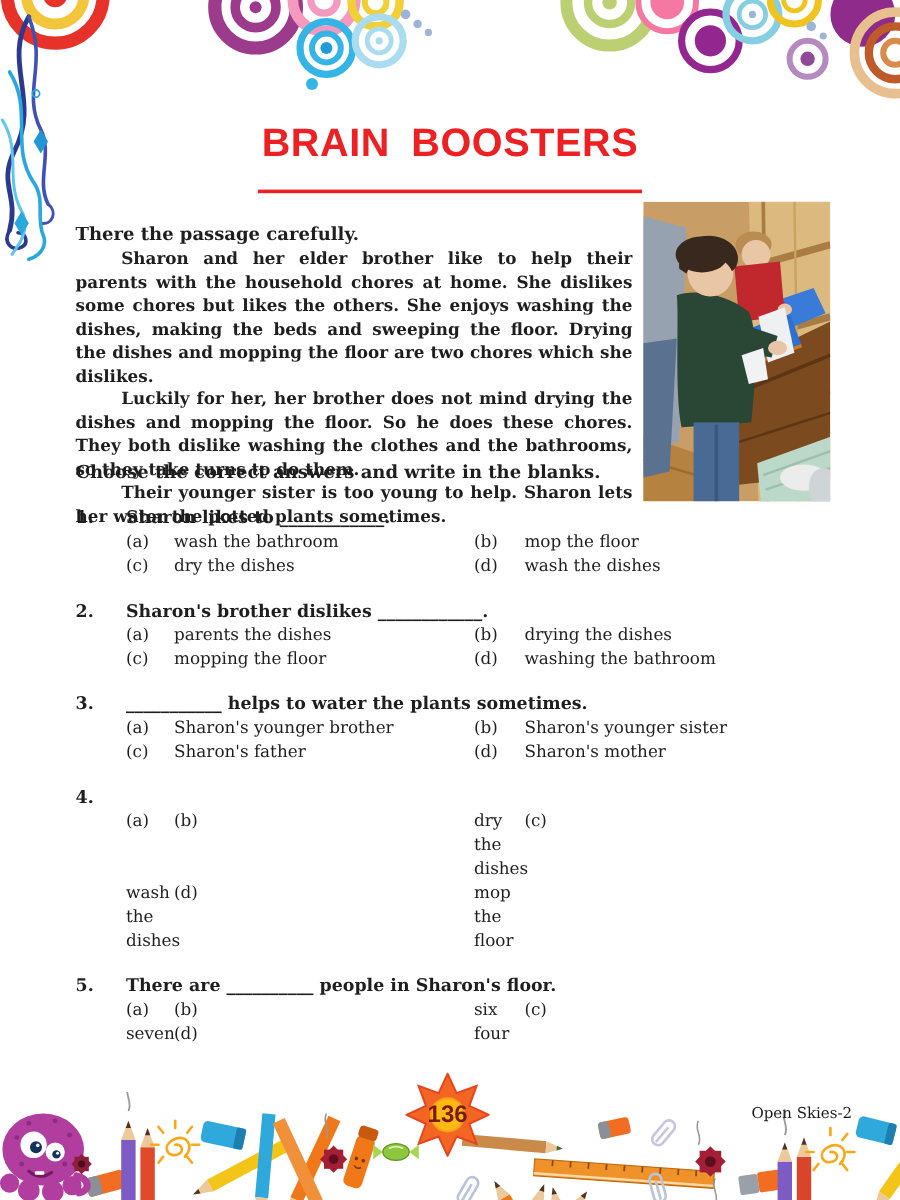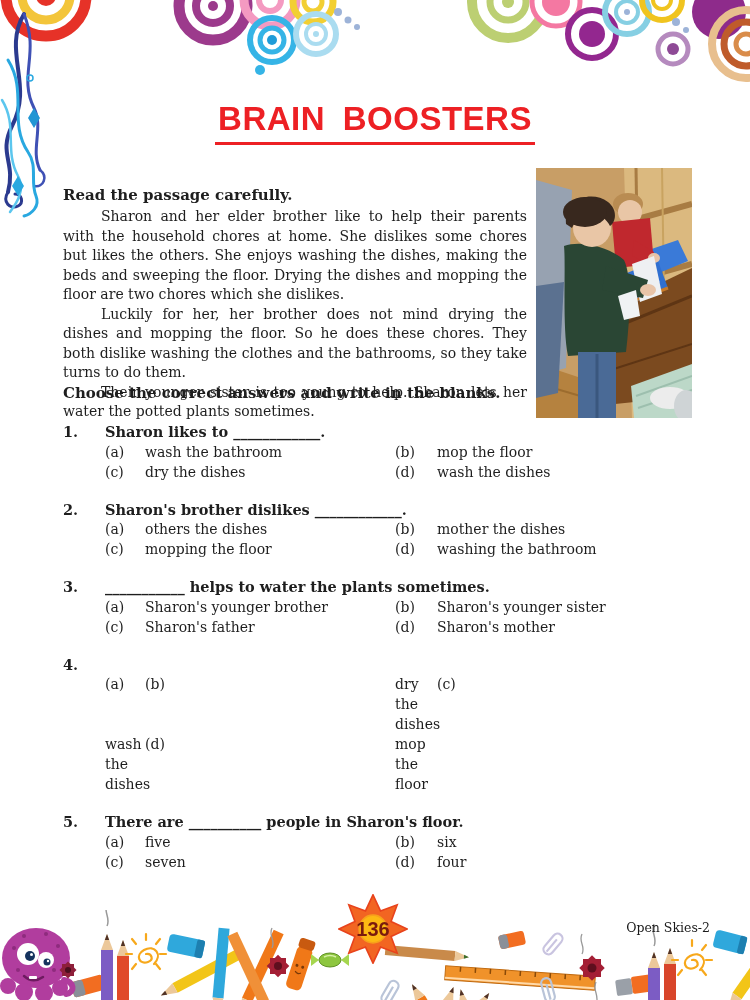--- a/index.html
+++ b/index.html
@@ -7,25 +7,25 @@
     width:750px;height:1000px;position:relative;overflow:hidden;background:#ffffff;
     font-family:"DejaVu Serif", serif;color:#1e1e1e;
   }
   svg{display:block;}
   .decor{position:absolute;pointer-events:none;}
   .top-decor{top:0;left:0;}
   .title-wrap{position:absolute;top:100px;left:0;width:100%;text-align:center;}
   .title{
     display:inline-block;font-family:"Liberation Sans",sans-serif;font-weight:700;
     font-size:33px;letter-spacing:0.5px;word-spacing:8px;color:#ed2024;
-    border-bottom:3px solid #ed2024;padding:0 3px 4px 3px;
+    border-bottom:3px solid #ed2024;padding:0 3px 20px 3px;
   }
   .passage{position:absolute;left:63px;top:186px;width:464px;}
   .passage-heading{font-weight:bold;font-size:15px;margin:0 0 3px 0;}
-  .passage p{margin:0;font-size:14px;line-height:19.5px;text-align:justify;text-indent:38px;}
+  .passage p{margin:0;font-size:14px;line-height:19.5px;text-align:justify;text-indent:38px;font-weight:bold;}
   .photo{position:absolute;left:536px;top:168px;width:156px;height:250px;overflow:hidden;}
   .quiz{position:absolute;left:63px;top:384px;width:545px;}
   .quiz-heading{font-weight:bold;font-size:15px;margin:0 0 20px 0;}
   .question{margin-bottom:18px;}
   .q-line{display:flex;font-weight:bold;font-size:14.5px;line-height:19.5px;}
   .q-num{width:42px;flex:none;}
   .options{
     display:grid;grid-template-columns:40px 250px 42px auto;
     margin-left:42px;font-size:14px;line-height:20px;
   }
@@ -104,21 +104,21 @@
     <circle cx="746" cy="44" r="22" fill="none" stroke="#bf5b2b" stroke-width="7"></circle>
     <circle cx="746" cy="44" r="10" fill="none" stroke="#d98c4a" stroke-width="5"></circle>
   </g>
 </svg>
 
 <div class="title-wrap">
   <span class="title">BRAIN BOOSTERS</span>
 </div>
 
 <section class="passage">
-  <h2 class="passage-heading">Read the passage carefully.</h2>
+  <h2 class="passage-heading">There the passage carefully.</h2>
   <p>Sharon and her elder brother like to help their parents with the household chores at home. She dislikes some chores but likes the others. She enjoys washing the dishes, making the beds and sweeping the floor. Drying the dishes and mopping the floor are two chores which she dislikes.</p>
   <p>Luckily for her, her brother does not mind drying the dishes and mopping the floor. So he does these chores. They both dislike washing the clothes and the bathrooms, so they take turns to do them.</p>
   <p>Their younger sister is too young to help. Sharon lets her water the potted plants sometimes.</p>
 </section>
 
 <div class="photo">
   <svg width="156" height="250" viewBox="0 0 156 250">
     <rect x="0" y="0" width="156" height="250" fill="#c89e66"></rect>
 
     <polygon points="88,0 156,0 156,250 96,250" fill="#dbb97f"></polygon>
@@ -189,23 +189,23 @@
     </div>
   </div>
 
   <div class="question">
     <div class="q-line">
       <span class="q-num">2.</span>
       <span class="q-text">Sharon's brother dislikes ____________.</span>
     </div>
     <div class="options">
       <span>(a)</span>
-      <span>others the dishes</span>
+      <span>parents the dishes</span>
       <span>(b)</span>
-      <span>mother the dishes</span>
+      <span>drying the dishes</span>
       <span>(c)</span>
       <span>mopping the floor</span>
       <span>(d)</span>
       <span>washing the bathroom</span>
     </div>
   </div>
 
   <div class="question">
     <div class="q-line">
       <span class="q-num">3.</span>
@@ -238,21 +238,20 @@
     </div>
   </div>
 
   <div class="question">
     <div class="q-line">
       <span class="q-num">5.</span>
       <span class="q-text">There are __________ people in Sharon's floor.</span>
     </div>
     <div class="options">
       <span>(a)</span>
-      <span>five</span>
       <span>(b)</span>
       <span>six</span>
       <span>(c)</span>
       <span>seven</span>
       <span>(d)</span>
       <span>four</span>
     </div>
   </div>
 </section>
 

